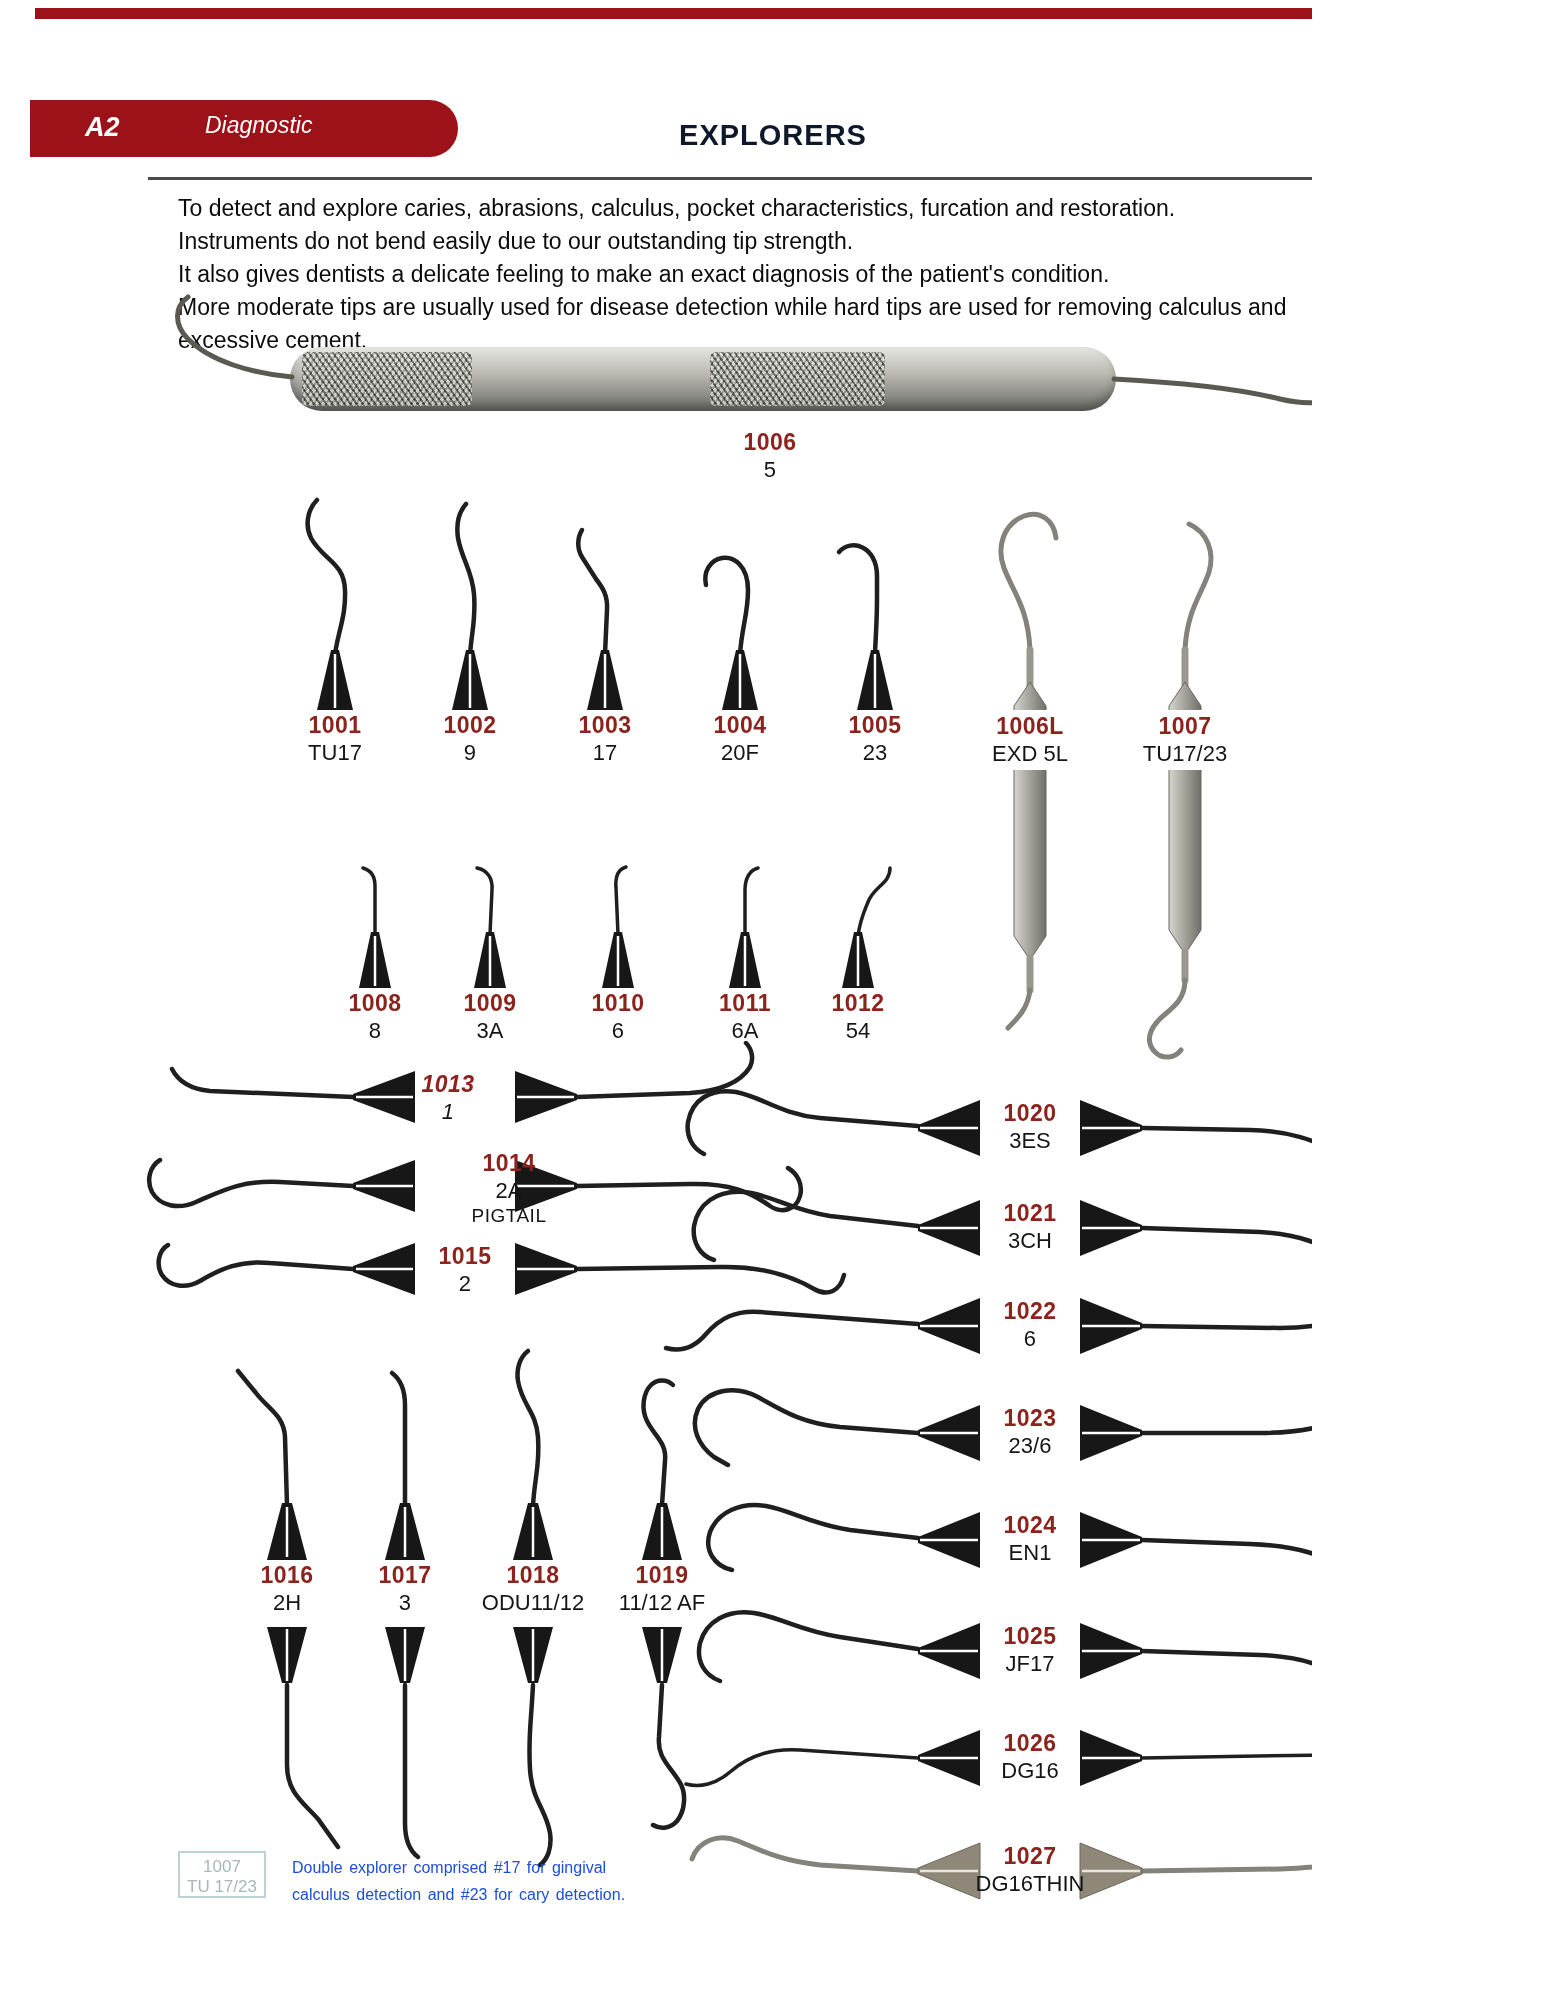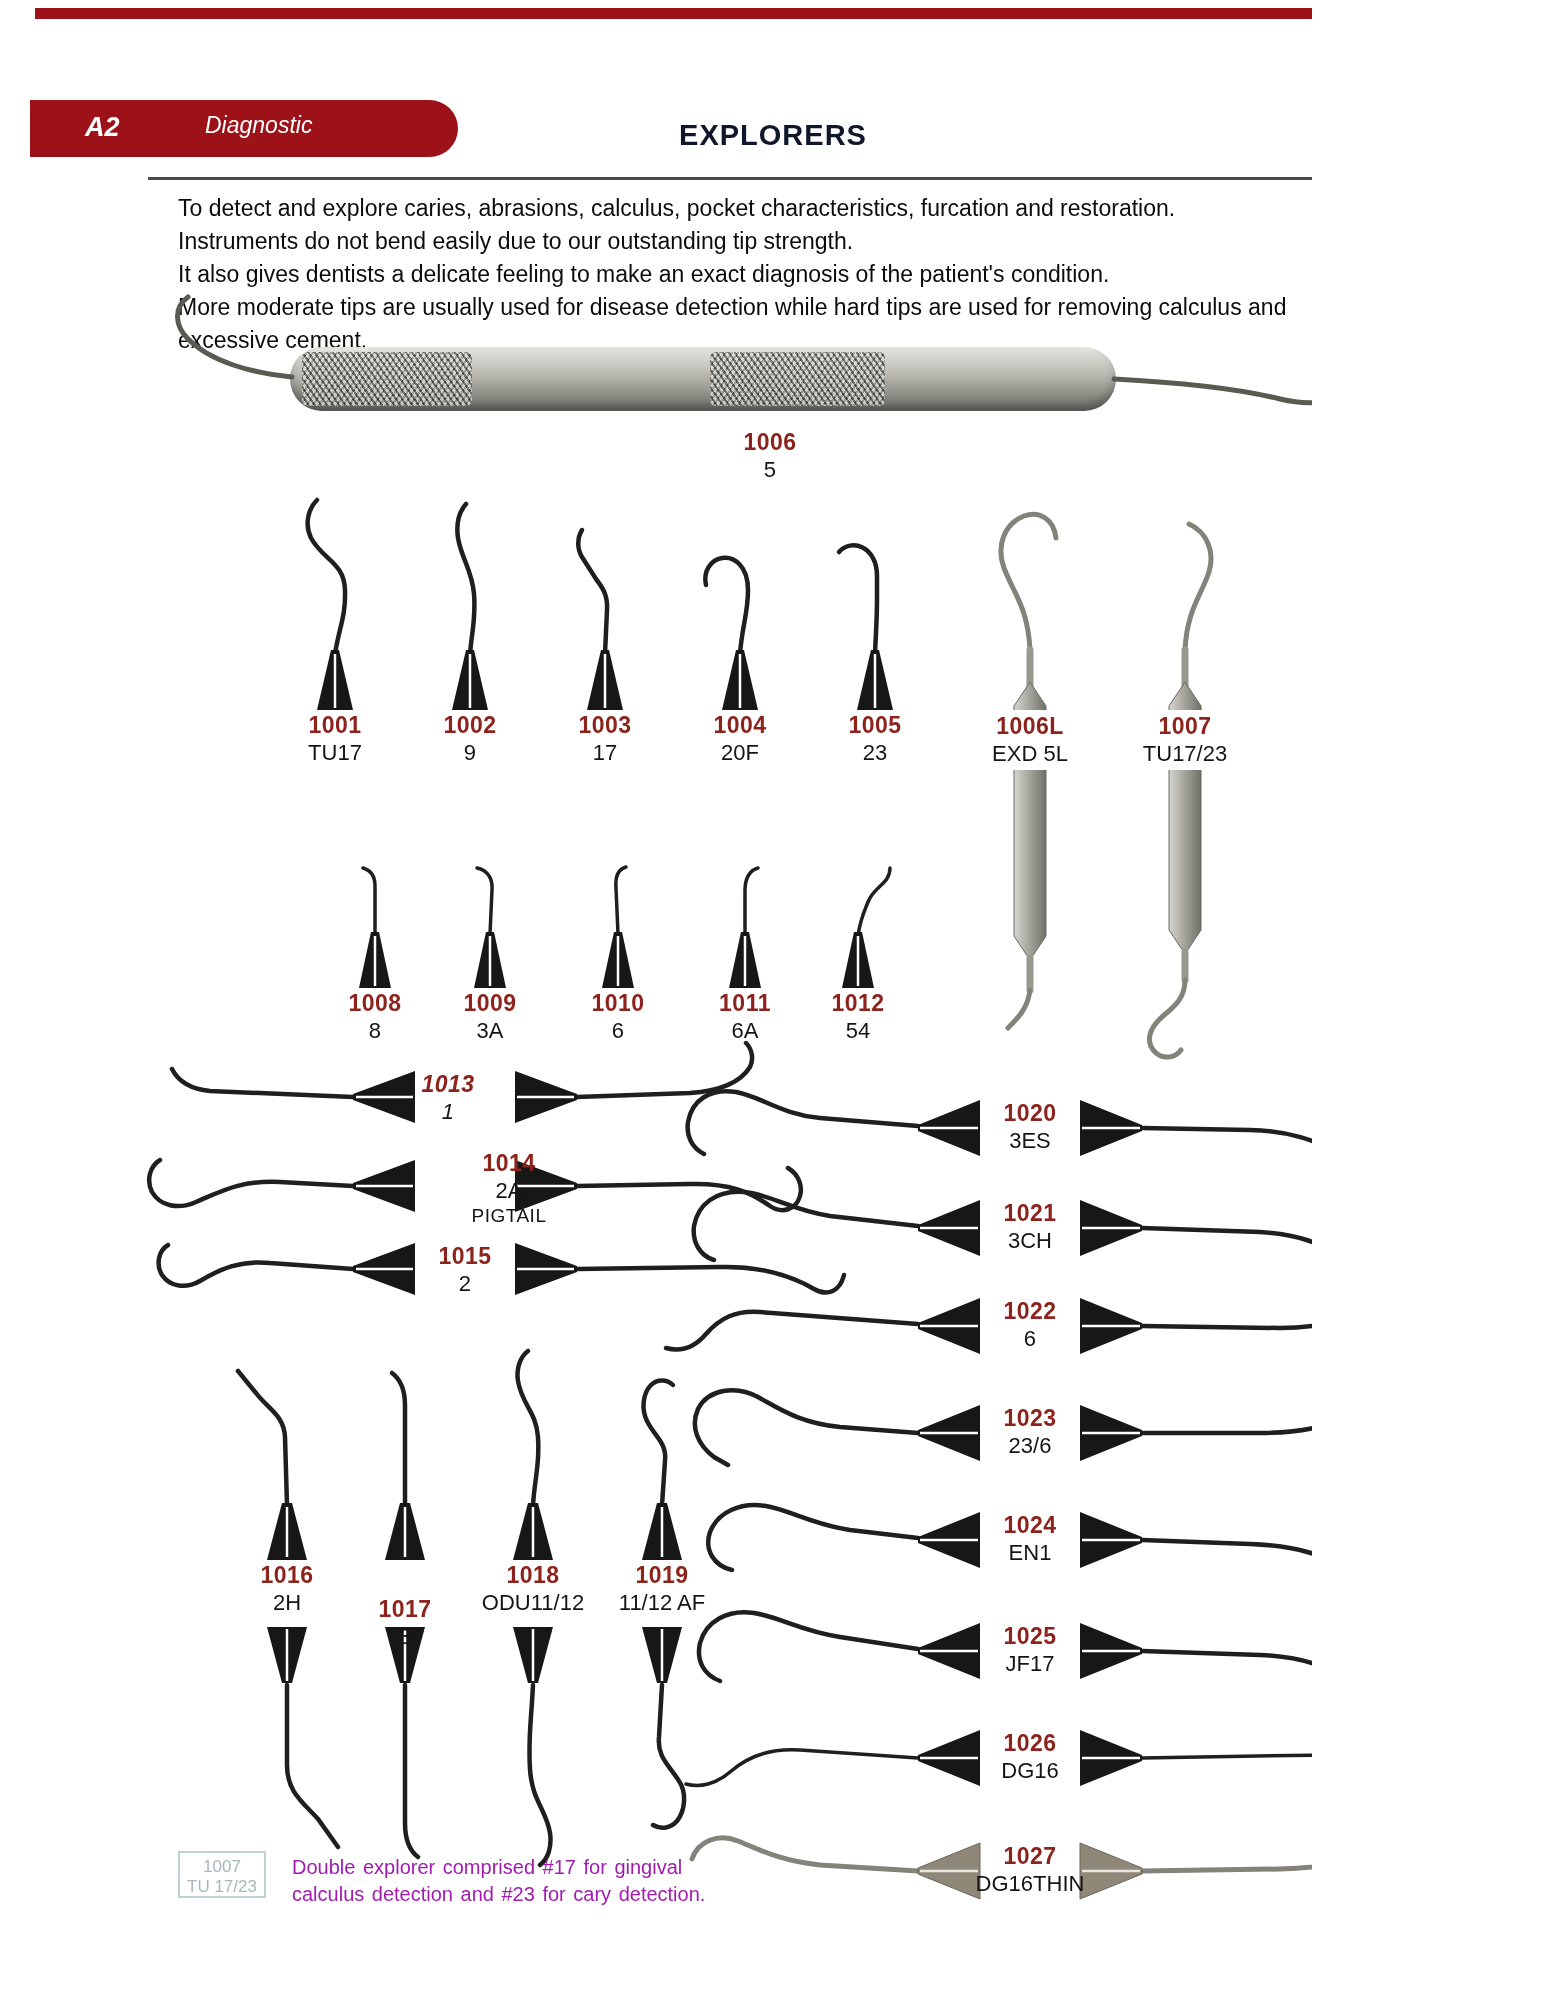--- a/index.html
+++ b/index.html
@@ -38,21 +38,21 @@
        background:linear-gradient(#e6e6e2,#bcbcb4 40%,#80807a 85%,#6c6c66);
        box-shadow:inset 0 -6px 8px rgba(0,0,0,.25);}
   .knurl{position:absolute;top:5px;height:54px;border-radius:6px;
        background:repeating-linear-gradient(55deg,rgba(40,40,36,.5) 0 2px,rgba(235,235,230,.4) 2px 5px),
                   repeating-linear-gradient(-55deg,rgba(40,40,36,.5) 0 2px,rgba(225,225,220,.4) 2px 5px),
                   linear-gradient(#cfcfc9,#90908a);}
   .bigtip{fill:none;stroke:#5a5a52;stroke-width:5;stroke-linecap:round;}
   
   .fn-box{position:absolute;left:178px;top:1851px;width:88px;height:47px;border:2px solid #bcd2d4;
           color:#a7b8ba;font-size:17px;line-height:20px;text-align:center;padding-top:4px;box-sizing:border-box;}
-  .fn-text{position:absolute;left:292px;top:1854px;font-size:20px;line-height:27px;color:#a21caf;word-spacing:2px;}
+  .fn-text{position:absolute;left:292px;top:1854px;font-size:16px;line-height:27px;color:#1d4ed8;word-spacing:2px;}
 </style>
 </head>
 <body>
 
 <div class="page">
 
   <div class="topbar"></div>
   <div class="badge">
     <span class="tab">A2</span>
     <span class="sec">Diagnostic</span>
@@ -322,21 +322,21 @@
       <path class="cone" d="M55,282 L70,338 L80,338 L95,282 Z"></path>
         <line class="slit" x1="75" y1="284" x2="75" y2="336"></line>
       <path class="shank" d="M75,340 L72,392 C70,412 82,420 92,436 C100,448 98,466 90,476 C84,483 74,485 66,480"></path>
     </svg>
   </div>
 
   <div class="lbl" style="left:287px;top:1562px;">
     <div class="code">1016</div>
     <div class="nm">2H</div>
   </div>
-  <div class="lbl" style="left:405px;top:1562px;margin-top:34px;">
+  <div class="lbl" style="left:405px;top:1562px;">
     <div class="code">1017</div>
     <div class="nm">3</div>
   </div>
   <div class="lbl" style="left:533px;top:1562px;">
     <div class="code">1018</div>
     <div class="nm">ODU11/12</div>
   </div>
   <div class="lbl" style="left:662px;top:1562px;">
     <div class="code">1019</div>
     <div class="nm">11/12 AF</div>

